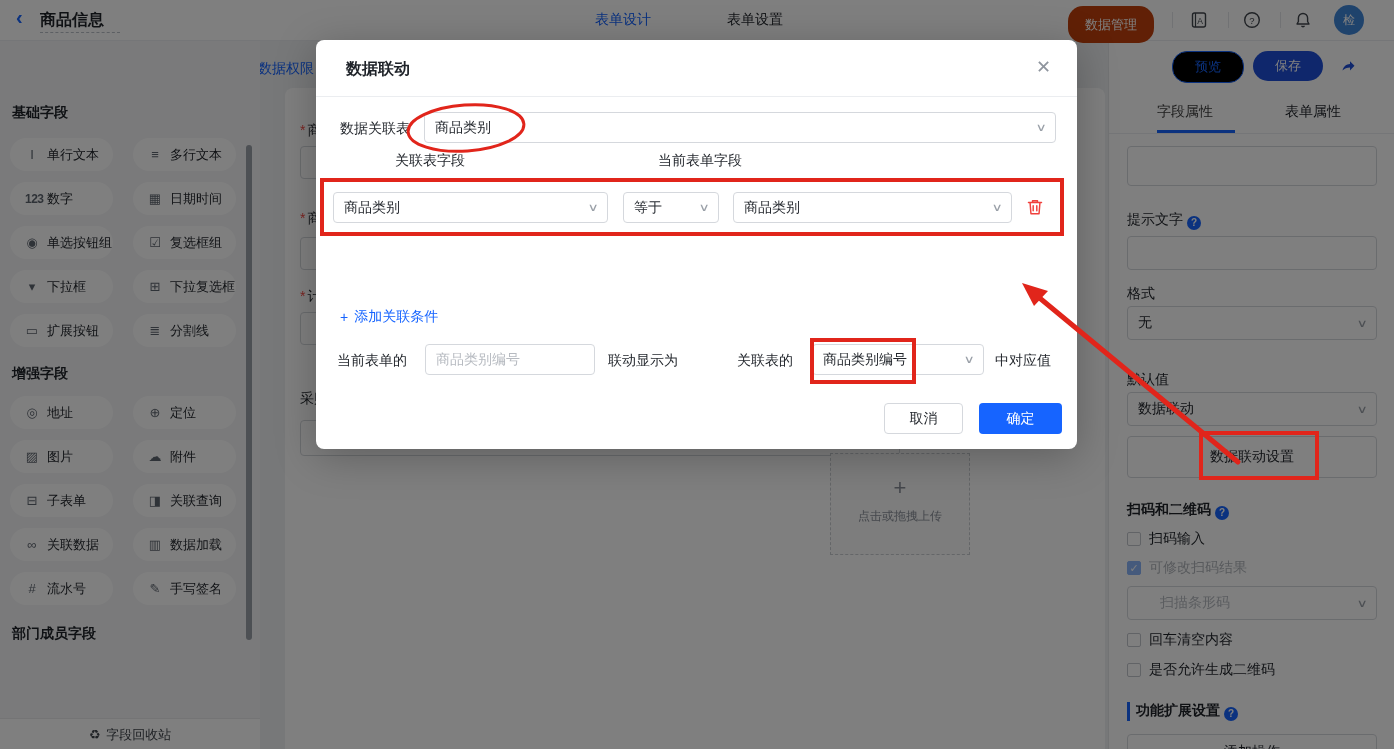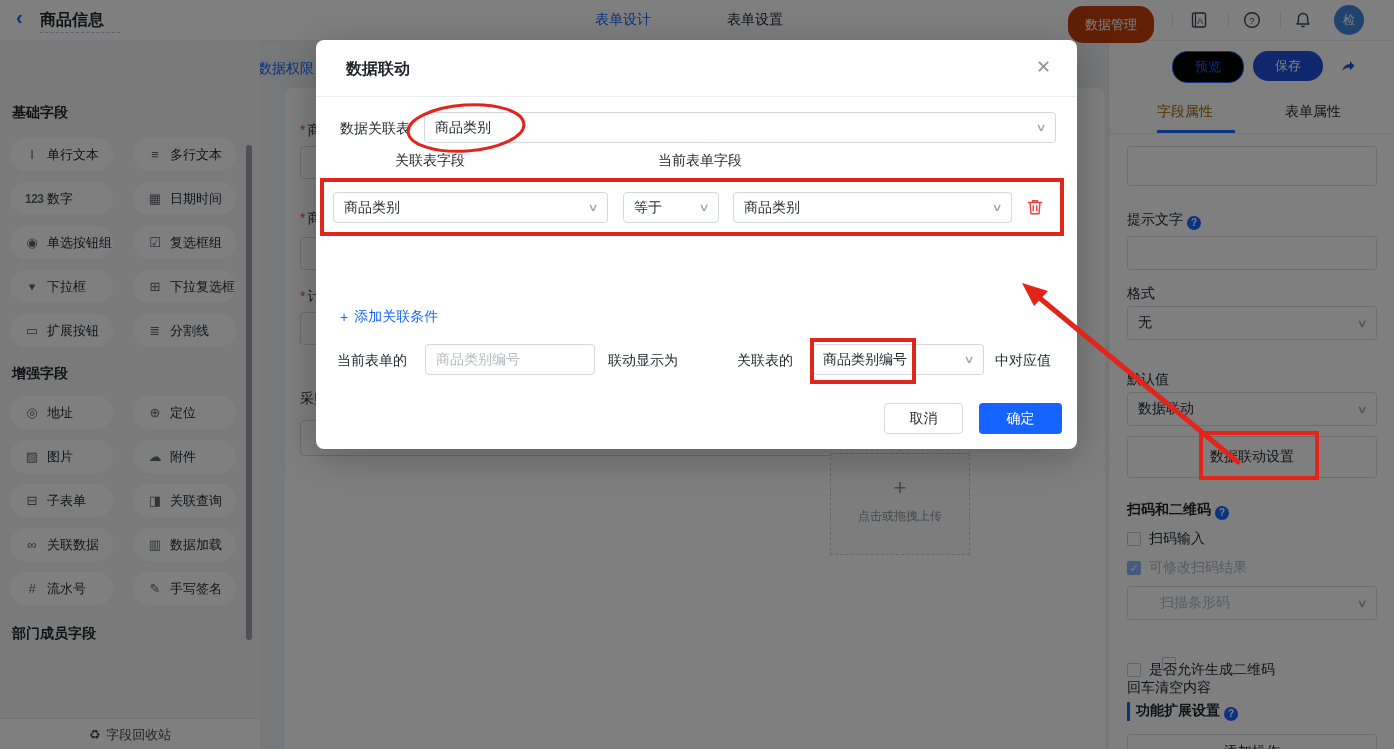--- a/index.html
+++ b/index.html
@@ -37,21 +37,21 @@
   .canvas-card{position:absolute;left:285px;top:88px;width:820px;height:661px;background:#fff;border-radius:8px 8px 0 0;z-index:1;}
   .cfield-label{position:absolute;font-size:14px;color:#1f2329;}
   .cfield-label.required::before{content:"*";color:#f54a45;margin-right:2px;}
   .cfield-input{position:absolute;width:600px;height:33px;border:1px solid #d5d8dd;border-radius:4px;background:#fff;box-sizing:border-box;}
   .upload-tile{position:absolute;left:545px;top:365px;width:140px;height:102px;border:1.5px dashed #c9ccd1;background:#fafafa;box-sizing:border-box;text-align:center;cursor:pointer;}
   .upload-plus{margin-top:24px;font-size:22px;color:#8a8f99;line-height:20px;}
   .upload-text{margin-top:10px;font-size:12px;color:#8a8f99;}
   
   .rightpanel{position:absolute;left:1108px;top:41px;width:286px;height:708px;background:#fff;border-left:1px solid #e5e6e8;z-index:1;}
   .rp-tab{position:absolute;top:22px;font-size:14px;cursor:pointer;}
-  .rp-tab.active{color:#a16207;}
+  .rp-tab.active{color:#404040;}
   .rp-tab-underline{position:absolute;left:48px;top:89px;width:78px;height:3px;background:#1664ff;}
   .rp-tabs-border{position:absolute;left:0;top:92px;width:286px;height:1px;background:#ebedf0;}
   .rp-label{position:absolute;left:18px;font-size:14px;color:#1f2329;}
   .rp-label.bold{font-weight:700;}
   .rp-box{position:absolute;left:18px;width:250px;border:1px solid #d5d8dd;border-radius:4px;background:#fff;box-sizing:border-box;}
   .rp-select{display:flex;align-items:center;justify-content:space-between;padding:0 10px;height:34px;cursor:pointer;}
   .chev{font-size:11px;color:#9aa0a8;transform:scaleX(1.4);}
   .q-circle{display:inline-flex;width:14px;height:14px;border-radius:50%;background:#1664ff;color:#fff;font-size:10px;font-weight:bold;align-items:center;justify-content:center;margin-left:4px;vertical-align:-2px;}
   .cb-row{position:absolute;left:18px;display:flex;align-items:center;gap:8px;font-size:14px;color:#1f2329;cursor:pointer;}
   .cb{width:14px;height:14px;border:1px solid #c3c7cd;border-radius:2px;background:#fff;box-sizing:border-box;flex:none;}
@@ -276,21 +276,21 @@
         <span>扫码输入</span>
       </div>
     <div class="cb-row disabled" style="top:518px;">
         <span class="cb checked">✓</span>
         <span>可修改扫码结果</span>
       </div>
     <div class="rp-box rp-select" style="top:545px;color:#b6bac0;padding-left:32px;">
       <span>扫描条形码</span>
       <span class="chev">∨</span>
     </div>
-    <div class="cb-row" style="top:616px;flex-direction:column;">
+    <div class="cb-row" style="top:590px;">
         <span class="cb"></span>
         <span>回车清空内容</span>
       </div>
     <div class="cb-row" style="top:620px;">
         <span class="cb"></span>
         <span>是否允许生成二维码</span>
       </div>
 
     <div class="rp-label bold ext-header" style="top:661px;"><span>功能扩展设置</span><span class="q-circle">?</span></div>
     <div class="rp-box rp-btnbox" style="top:693px;height:36px;">添加操作</div>

